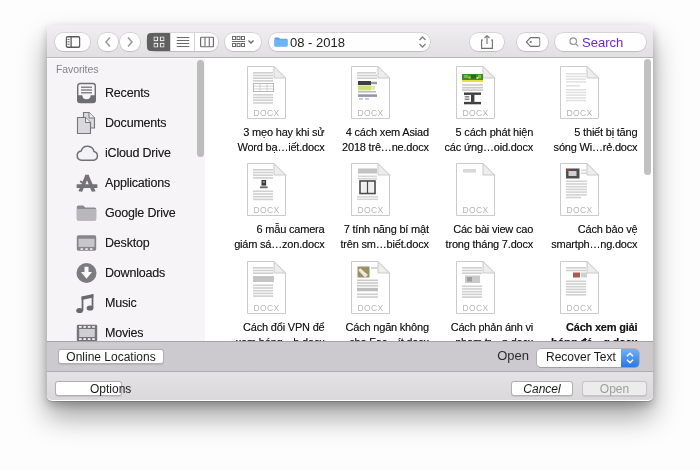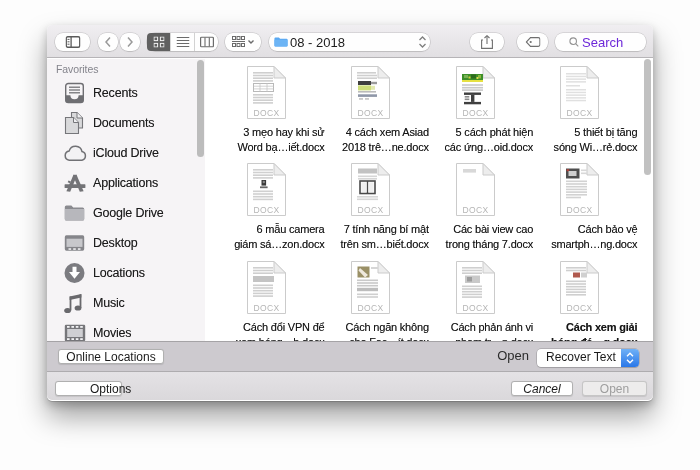--- a/index.html
+++ b/index.html
@@ -13,21 +13,21 @@
   .toolbar { position:absolute; left:0; top:0; width:606px; height:33px;
     background:linear-gradient(#f0eef1,#e1dfe2); border-bottom:1px solid #b6b4b7;
     border-radius:5px 5px 0 0; }
   .tbtn { position:absolute; top:8px; height:18px; background:#fefefe; border-radius:8px;
     box-shadow: 0 0 0 0.5px rgba(0,0,0,0.18), 0 1px 1px rgba(0,0,0,0.08); }
   .tbtn svg { position:absolute; left:50%; top:50%; transform:translate(-50%,-50%); }
   
   .main { position:absolute; left:0; top:34px; width:606px; height:282px; overflow:hidden; }
   .sidebar { position:absolute; left:0; top:0; width:158px; height:282px; background:#f6f4f6; }
   .sb-title { position:absolute; left:9px; top:4px; font-size:10.5px; letter-spacing:-0.1px; color:#84848c; }
-  .sb-item { position:absolute; left:0; width:158px; height:30px;padding-left:24px; }
+  .sb-item { position:absolute; left:12px; width:158px; height:30px;padding-left:24px; }
   .sb-item svg { position:absolute; left:17px; top:50%; transform:translateY(-50%); }
   .sb-item span { position:absolute; left:46px; top:50%; transform:translateY(-50%);
     font-size:12.5px; letter-spacing:-0.2px; color:#1c1c1c; white-space:nowrap; text-shadow:0 0 0.45px rgba(20,20,20,0.45); }
   .sb-scroll { position:absolute; left:150px; top:1px; width:7px; height:97px;
     background:#bcbcbc; border-radius:4px; }
   .files { position:absolute; left:158px; top:0; width:448px; height:282px; background:#fff; }
   .f-scroll { position:absolute; left:439px; top:0px; width:7px; height:116px;
     background:#c1c1c1; border-radius:4px; }
   .icon { position:absolute; width:39px; height:53px; }
   .lbl { position:absolute; width:116px; font-size:11px; letter-spacing:-0.2px; line-height:14.5px; color:#161616; text-align:right; text-shadow:0 0 0.45px rgba(20,20,20,0.5); }
@@ -203,21 +203,21 @@
 <rect x="9.2" y="13.7" width="2.6" height="1.7" fill="#e8e8ea"></rect>
 <rect x="13.9" y="13.7" width="2.6" height="1.7" fill="#e8e8ea"></rect>
 </svg>
           <span>Desktop</span>
         </div>
       <div class="sb-item" style="top:199.1px;">
           <svg width="21" height="21" viewBox="0 0 21 21">
 <circle cx="10.5" cy="10.5" r="10" fill="#7b7b80"></circle>
 <path d="M8.5 4.2 H12.5 V9.6 H16 L10.5 16.2 L5 9.6 H8.5 Z" fill="#fff"></path>
 </svg>
-          <span>Locations</span>
+          <span>Downloads</span>
         </div>
       <div class="sb-item" style="top:229.2px;">
           <svg width="18" height="21" viewBox="0 0 18 21">
 <g fill="#69696d">
 <ellipse cx="3.6" cy="18" rx="3.4" ry="2.6"></ellipse>
 <ellipse cx="14" cy="15.5" rx="3.4" ry="2.6"></ellipse>
 <rect x="5.6" y="4" width="1.8" height="14"></rect>
 <rect x="15.6" y="1.8" width="1.8" height="13.7"></rect>
 <path d="M5.6 4 L17.4 1.4 V5 L5.6 7.6 Z"></path>
 </g>

